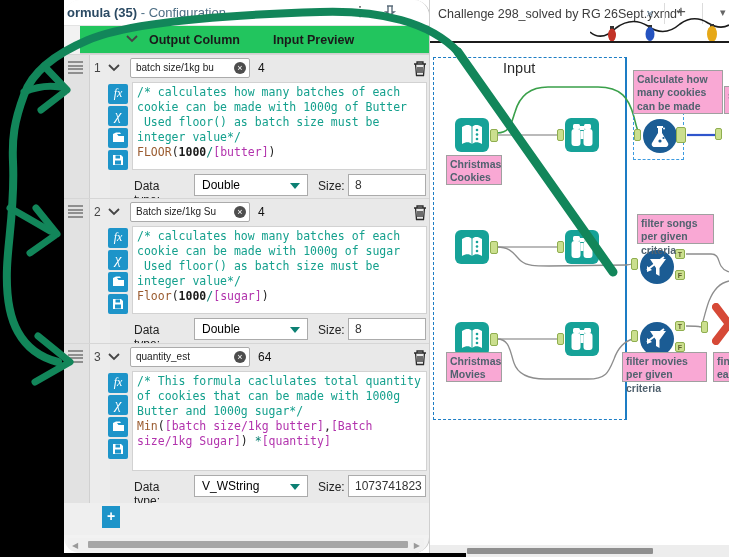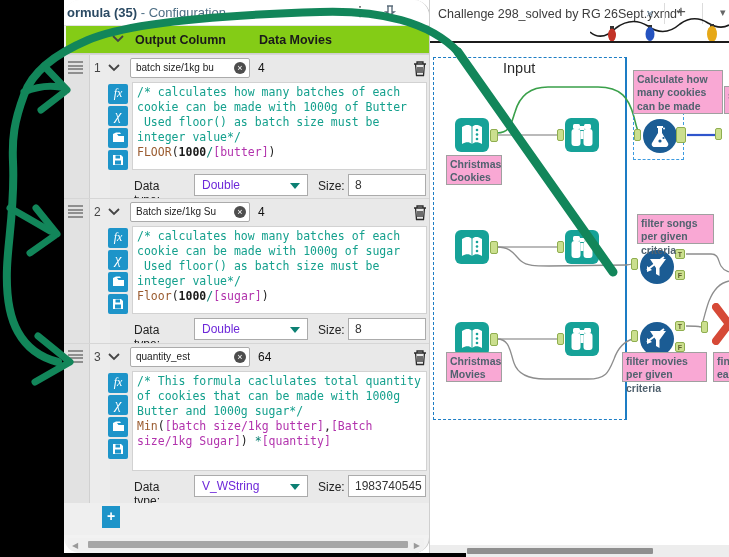--- a/index.html
+++ b/index.html
@@ -11,21 +11,21 @@
   .black-bottom { position:absolute; left:0; top:553px; width:466px; height:4px; background:#000; }
 
   
   .config { position:absolute; left:64px; top:0; width:366px; height:553px; background:#f2f2f2; border-right:1px solid #c3c3c3; overflow:hidden;border-radius:16px; }
   .cfg-header { position:absolute; left:0; top:0; width:100%; height:26px; background:#fff; border-bottom:1px solid #e3e3e3; }
   .cfg-title { position:absolute; left:3px; top:5px; font-size:13px; font-weight:bold; color:#2b4a63; }
   .cfg-title .suffix { font-weight:normal; color:#4d6e84; }
   .cfg-dots { position:absolute; left:288px; top:3px; font-size:14px; color:#555; width:16px; text-align:center; cursor:pointer; }
   .cfg-pin { position:absolute; left:318px; top:4px; width:16px; height:16px; }
 
-  .tbl-head { position:absolute; left:2px; top:26px; width:100%; height:28px; background:#84cc16; border-bottom:1px solid #cfcfcf;text-decoration:underline; }
+  .tbl-head { position:absolute; left:16px; top:26px; width:100%; height:28px; background:#22c55e; border-bottom:1px solid #cfcfcf;text-decoration:underline; }
   .tbl-head .chev { position:absolute; left:46px; top:9px; }
   .th-out { position:absolute; left:69px; top:7px; font-size:12.5px; font-weight:bold; color:#1a1a1a; }
   .th-prev { position:absolute; left:193px; top:7px; font-size:12.5px; font-weight:bold; color:#1a1a1a; }
 
   .expr-row { position:absolute; left:0; width:100%; background:#e9e9e9; border-top:1px solid #d6d6d6; }
   .row1 { top:54px;  height:144px; }
   .row2 { top:198px; height:145px; }
   .row3 { top:343px; height:160px; }
   .grip-col { position:absolute; left:0; top:0; width:26px; height:100%; background:#e2e2e2; border-right:1px solid #d0d0d0; }
   .num-col { position:absolute; left:26px; top:0; width:20px; height:100%; background:#ececec; }
@@ -50,21 +50,21 @@
   .c-cm { color:#14a08d; }
   .c-fn { color:#9a5b2f; }
   .c-num { color:#1a1a1a; font-weight:bold; }
   .c-op { color:#0c8073; }
   .c-fld { color:#b233ad; }
   .c-pl { color:#222; }
 
   .row-foot { position:absolute; left:66px; height:26px; }
   .row1 .row-foot { top:119px; } .row2 .row-foot { top:119px; } .row3 .row-foot { top:131px; }
   .dt-label { position:absolute; left:4px; top:5px; font-size:12px; color:#222; }
-  .dt-select { position:absolute; left:64px; top:0; width:114px; height:22px; background:#fff; border:1px solid #ababab; font-size:12px; color:#6d28d9; padding:3px 0 0 7px; cursor:pointer; }
+  .dt-select { position:absolute; left:64px; top:0; width:114px; height:22px; background:#fff; border:1px solid #ababab; font-size:12px; color:#000000; padding:3px 0 0 7px; cursor:pointer; }
   .dt-arrow { position:absolute; right:7px; top:8px; width:0; height:0; border-left:5px solid transparent; border-right:5px solid transparent; border-top:6px solid #0c8073; }
   .size-label { position:absolute; left:188px; top:5px; font-size:12px; color:#222; }
   .size-field { position:absolute; left:218px; top:0; width:78px; height:22px; background:#fff; border:1px solid #ababab; font-size:12px; color:#333; padding:3px 0 0 6px; white-space:nowrap; overflow:hidden; }
   .spin { position:absolute; left:298px; top:1px; width:7px; height:20px; color:#0c8073; font-size:7px; line-height:9px; text-align:center; cursor:pointer; }
 
   .plus-row { position:absolute; left:0; top:503px; width:100%; height:32px; background:#efefef; }
   .plus-btn { position:absolute; left:38px; top:3px; width:18px; height:22px; background:#1d94c9; color:#fff; font-size:14px; font-weight:bold; text-align:center; line-height:21px; cursor:pointer; }
 
   .h-scroll { position:absolute; left:4px; top:538px; width:356px; height:13px; background:#f0f0f0; }
   .h-scroll .arr { position:absolute; top:3px; font-size:8px; color:#9a9a9a; cursor:pointer; }
@@ -116,21 +116,21 @@
     <svg class="cfg-pin" viewBox="0 0 16 16">
         <path d="M5 2 h6 M6 2 v6 h-2 l4 3 4-3 h-2 v-6 M8 11 v4" stroke="#5a6b7a" stroke-width="1.4" fill="none"></path>
       </svg>
   </div>
 
   <div class="tbl-head">
     <svg class="chev" width="12" height="8" viewBox="0 0 12 8">
         <polyline points="1,1 6,6 11,1" fill="none" stroke="#444" stroke-width="1.8"></polyline>
       </svg>
     <div class="th-out">Output Column</div>
-    <div class="th-prev">Data Movies</div>
+    <div class="th-prev">Input Preview</div>
   </div>
 
   <div class="expr-row row1">
     <div class="grip-col"></div>
       <div class="num-col"></div>
     <div class="grip">
         <span></span>
         <span></span>
         <span></span>
         <span></span>
@@ -249,21 +249,21 @@
     </div>
     <div class="code-box"><span class="c-cm">/* This formula caclulates total quantity
 of cookies that can be made with 1000g
 Butter and 1000g sugar*/
 </span><span class="c-fn">Min</span><span class="c-pl">(</span><span class="c-fld">[batch size/1kg butter]</span><span class="c-pl">,</span><span class="c-fld">[Batch
 size/1kg Sugar]</span><span class="c-pl">) </span><span class="c-op">*</span><span class="c-fld">[quantity]</span></div>
     <div class="row-foot">
       <span class="dt-label">Data type:</span>
       <div class="dt-select"><span>V_WString</span><span class="dt-arrow"></span></div>
       <span class="size-label">Size:</span>
-      <div class="size-field">1983740545</div>
+      <div class="size-field">1073741823</div>
       <div class="spin">▲<br>▼</div>
     </div>
   </div>
 
   <div class="plus-row">
     <div class="plus-btn">+</div>
   </div>
 
   <div class="h-scroll">
     <span class="arr l">◀</span>

